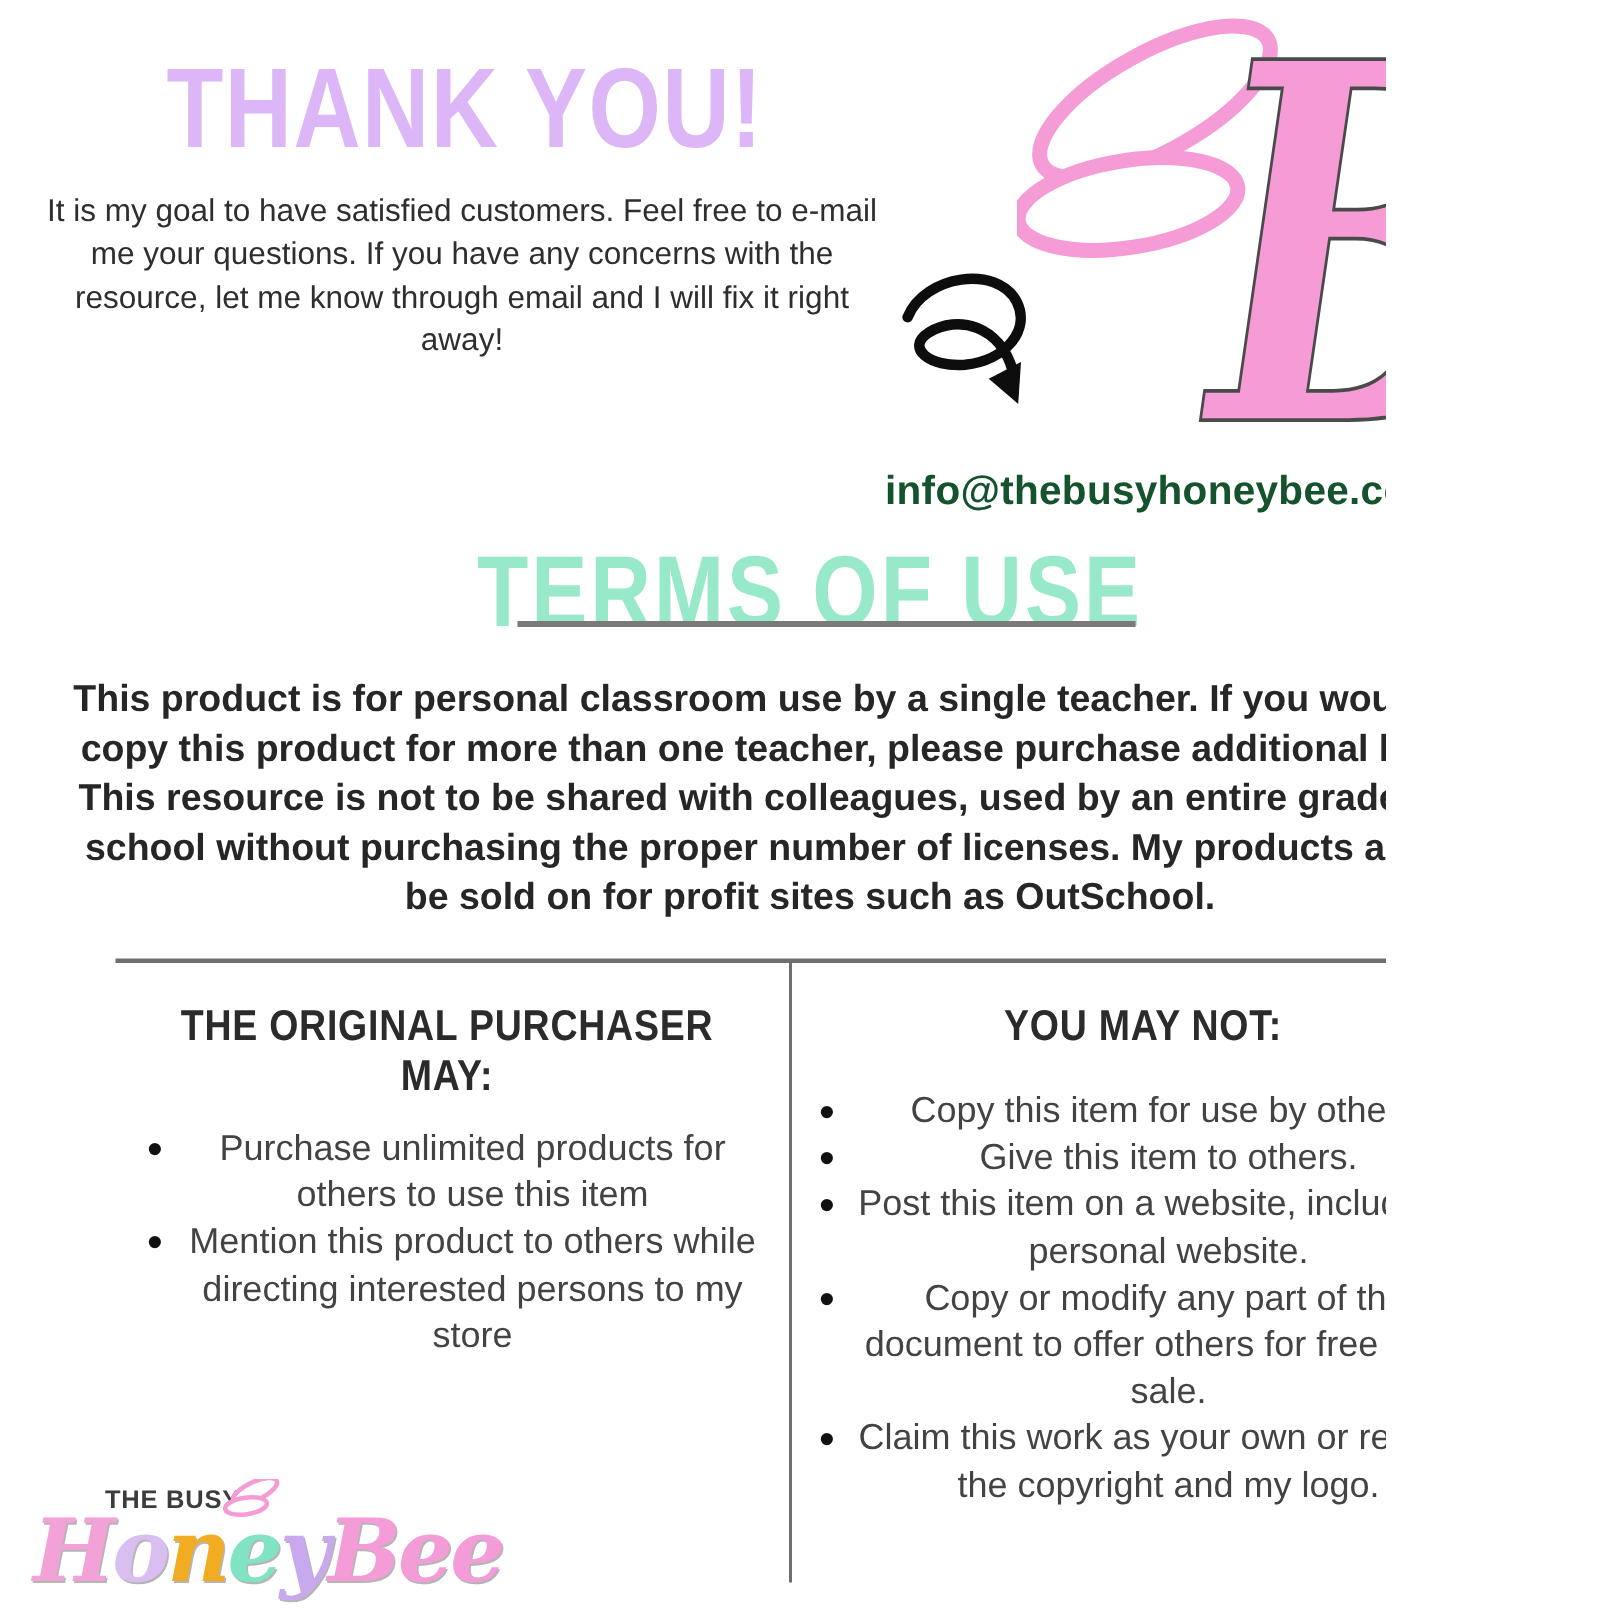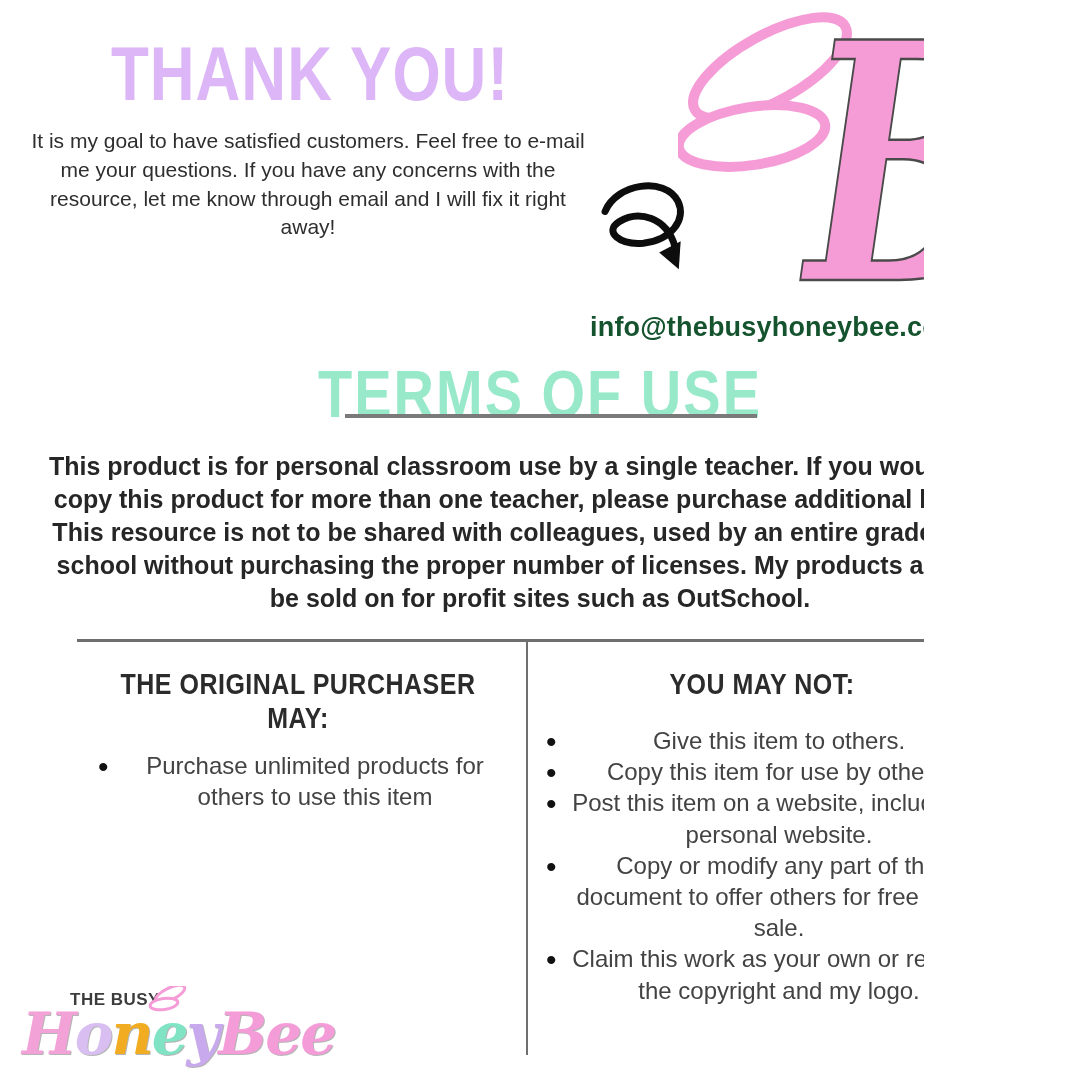--- a/index.html
+++ b/index.html
@@ -106,28 +106,29 @@
 
   <p class="terms-body">This product is for personal classroom use by a single teacher. If you would like to copy this product for more than one teacher, please purchase additional licenses! This resource is not to be shared with colleagues, used by an entire grade level or school without purchasing the proper number of licenses. My products are not to be sold on for profit sites such as OutSchool.</p>
 
   <div class="hrule"></div>
   <div class="vrule"></div>
 
   <section class="col col-left">
     <h3 class="col-heading">THE ORIGINAL PURCHASER MAY:</h3>
     <ul class="bullet-list">
         <li class="bullet-item">Purchase unlimited products for others to use this item</li>
+        <li class="bullet-item">Mention this product to others while directing interested persons to my store</li>
       </ul>
   </section>
 
   <section class="col col-right">
     <h3 class="col-heading">YOU MAY NOT:</h3>
     <ul class="bullet-list">
+        <li class="bullet-item">Copy this item for use by others.</li>
         <li class="bullet-item">Give this item to others.</li>
-        <li class="bullet-item">Copy this item for use by others.</li>
         <li class="bullet-item">Post this item on a website, including a personal website.</li>
         <li class="bullet-item">Copy or modify any part of this document to offer others for free or for sale.</li>
         <li class="bullet-item">Claim this work as your own or remove the copyright and my logo.</li>
       </ul>
   </section>
 
   <div class="footer-logo">
     <div class="brand-top">THE BUSY</div>
     <svg class="brand-wings" viewBox="0 0 44 26">
       <ellipse cx="24" cy="8" rx="16" ry="6" transform="rotate(-25 24 8)" fill="#ffffff" style="stroke:var(--logo_pink)" stroke-width="3"></ellipse>

